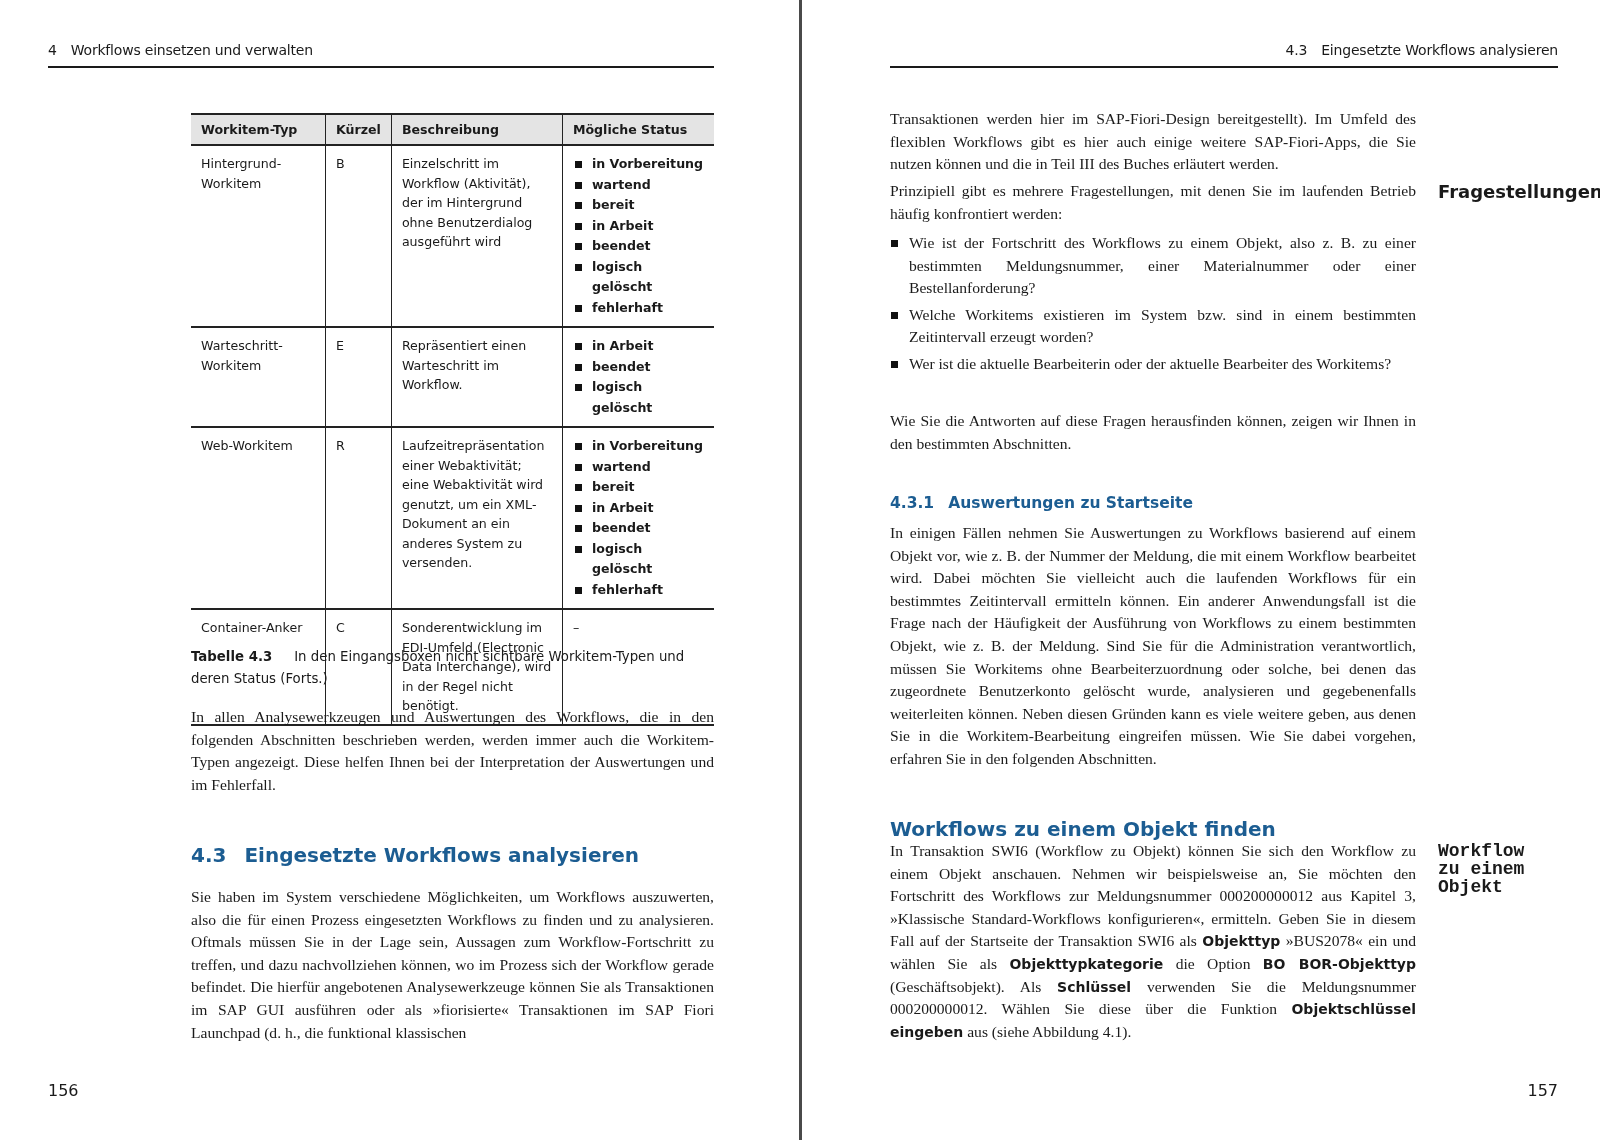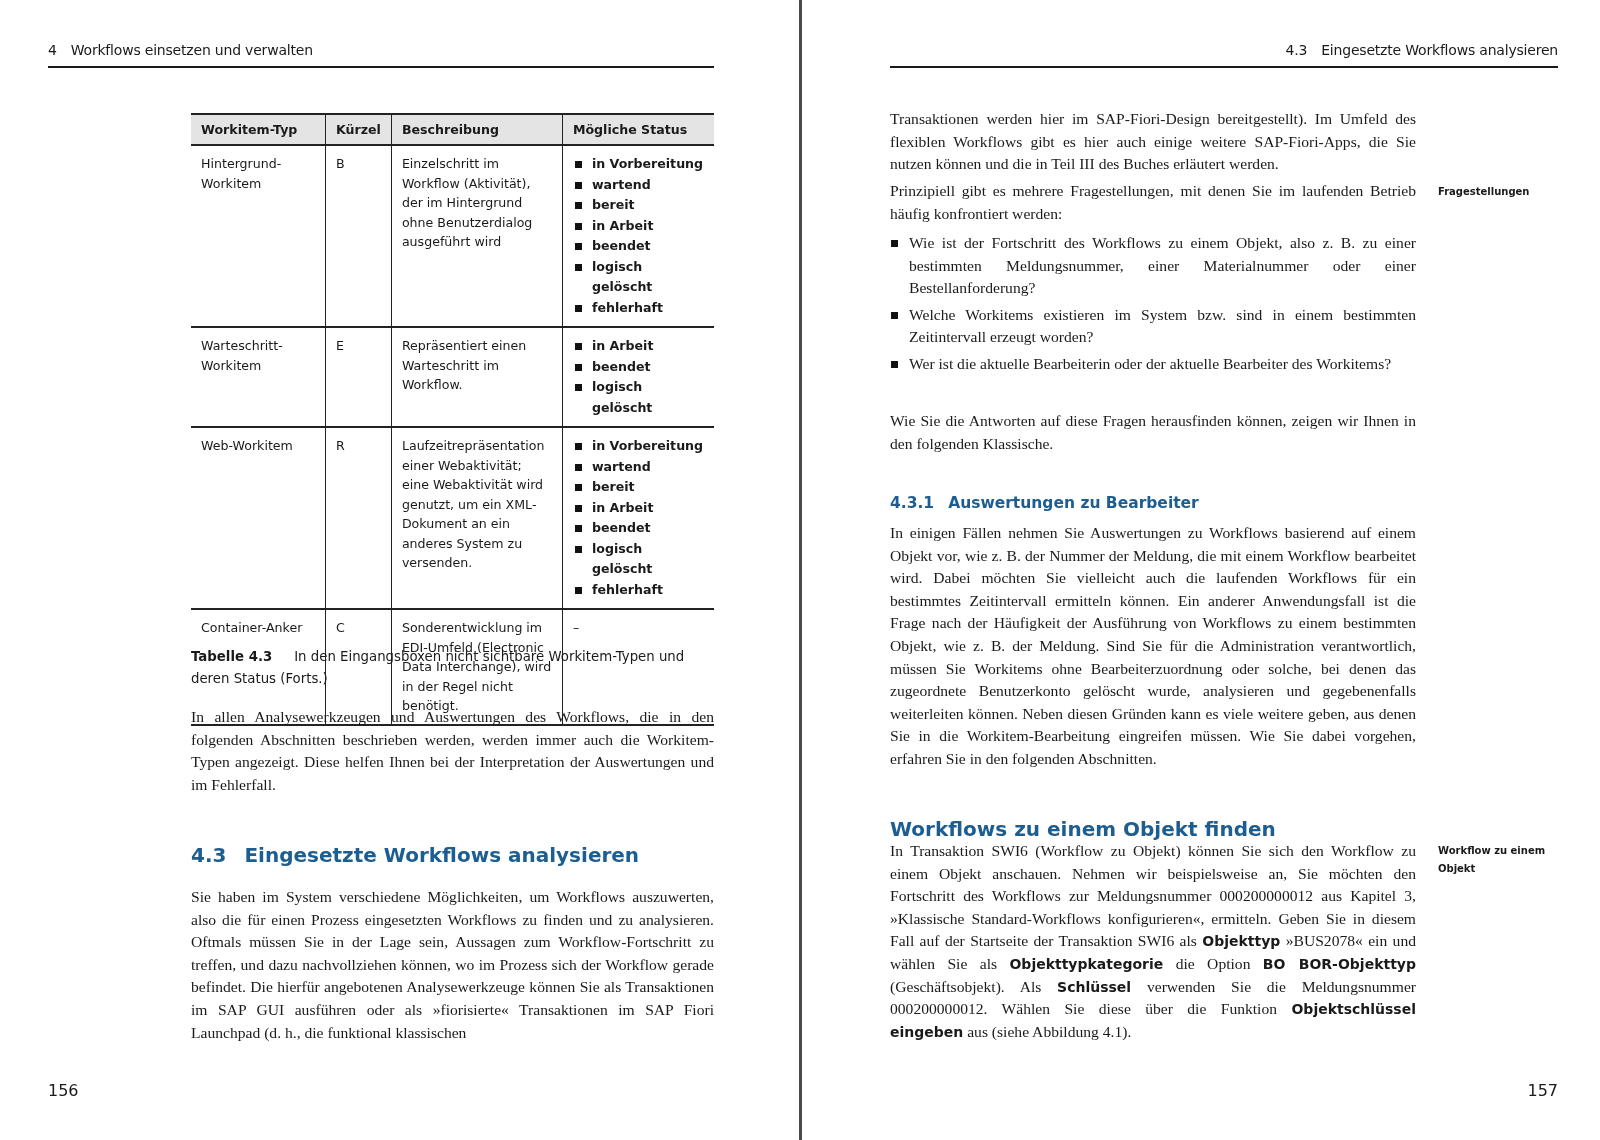--- a/index.html
+++ b/index.html
@@ -33,21 +33,21 @@
   .caption { position: absolute; left: 191px; top: 646px; width: 523px; font-size: 13.3px; line-height: 22px; }
   .caption b { margin-right: 22px; }
 
   .body-text { position: absolute; font-size: 15.6px; line-height: 22.6px; text-align: justify; }
   .h2 { position: absolute; color: #1c5d92; font-size: 20px; font-weight: bold; }
   .h2 .n { margin-right: 18px; }
   .h3 { position: absolute; color: #1c5d92; font-size: 15.5px; font-weight: bold; }
   .h3 .n { margin-right: 14px; }
   .h4 { position: absolute; color: #1c5d92; font-size: 20px; font-weight: bold; }
 
-  .margin-note { position: absolute; font-size: 10px; font-weight: bold; line-height: 18px; }
+  .margin-note { position: absolute; font-size: 18px; font-weight: bold; line-height: 18px; }
 
   .bullets { position: absolute; list-style: none; margin: 0; padding: 0; font-size: 15.6px; line-height: 22.6px; }
   .bullets li { position: relative; padding-left: 19px; margin-bottom: 4px; text-align: justify; }
   .bullets li::before { content: ""; position: absolute; left: 1px; top: 8px; width: 7px; height: 7px; background: #111; }
   p { margin: 0; }
   .b { font-family: "DejaVu Sans", "Liberation Sans", sans-serif; font-weight: bold; font-size: 14px; }
 </style>
 </head>
 <body>
 
@@ -147,27 +147,27 @@
 
   <p class="body-text serif" style="left:86px; top:108px; width:526px;">Transaktionen werden hier im SAP-Fiori-Design bereitgestellt). Im Umfeld des flexiblen Workflows gibt es hier auch einige weitere SAP-Fiori-Apps, die Sie nutzen können und die in Teil III des Buches erläutert werden.</p>
   <div class="margin-note sans" style="left:634px; top:183px; width:120px;">Fragestellungen</div>
 
   <ul class="bullets serif" style="left:86px; top:232px; width:526px;">
     <li>Wie ist der Fortschritt des Workflows zu einem Objekt, also z. B. zu einer bestimmten Meldungsnummer, einer Materialnummer oder einer Bestellanforderung?</li>
     <li>Welche Workitems existieren im System bzw. sind in einem bestimmten Zeitintervall erzeugt worden?</li>
     <li>Wer ist die aktuelle Bearbeiterin oder der aktuelle Bearbeiter des Workitems?</li>
   </ul>
 
-  <p class="body-text serif" style="left:86px; top:410px; width:526px;">Wie Sie die Antworten auf diese Fragen herausfinden können, zeigen wir Ihnen in den folgenden Klassische.</p>
+  <p class="body-text serif" style="left:86px; top:410px; width:526px;">Wie Sie die Antworten auf diese Fragen herausfinden können, zeigen wir Ihnen in den bestimmten Abschnitten.</p>
 
   <div class="h3 sans" style="left:86px; top:494px;">
-    <span class="n">4.3.1</span><span>Auswertungen zu Bearbeiter</span>
+    <span class="n">4.3.1</span><span>Auswertungen zu Startseite</span>
   </div>
 
   <p class="body-text serif" style="left:86px; top:522px; width:526px;">In einigen Fällen nehmen Sie Auswertungen zu Workflows basierend auf einem Objekt vor, wie z. B. der Nummer der Meldung, die mit einem Workflow bearbeitet wird. Dabei möchten Sie vielleicht auch die laufenden Workflows für ein bestimmtes Zeitintervall ermitteln können. Ein anderer Anwendungsfall ist die Frage nach der Häufigkeit der Ausführung von Workflows zu einem bestimmten Objekt, wie z. B. der Meldung. Sind Sie für die Administration verantwortlich, müssen Sie Workitems ohne Bearbeiterzuordnung oder solche, bei denen das zugeordnete Benutzerkonto gelöscht wurde, analysieren und gegebenenfalls weiterleiten können. Neben diesen Gründen kann es viele weitere geben, aus denen Sie in die Workitem-Bearbeitung eingreifen müssen. Wie Sie dabei vorgehen, erfahren Sie in den folgenden Abschnitten.</p>
 
   <div class="h4 sans" style="left:86px; top:817px;">Workflows zu einem Objekt finden</div>
-  <div class="margin-note sans" style="left:634px; top:842px; width:110px;">Workflow zu einem Objekt</div>
+  <div class="margin-note sans" style="left:634px; top:842px; width:110px;font-family:Liberation Mono, monospace;">Workflow zu einem Objekt</div>
 
   <p class="body-text serif" style="left:86px; top:840px; width:526px;"><span>In Transaktion SWI6 (Workflow zu Objekt) können Sie sich den Workflow zu einem Objekt anschauen. Nehmen wir beispielsweise an, Sie möchten den Fortschritt des Workflows zur Meldungsnummer 000200000012 aus Kapitel 3, »Klassische Standard-Workflows konfigurieren«, ermitteln. Geben Sie in diesem Fall auf der Startseite der Transaktion SWI6 als </span><span class="b">Objekttyp</span><span> »BUS2078« ein und wählen Sie als </span><span class="b">Objekttypkategorie</span><span> die Option </span><span class="b">BO BOR-Objekttyp</span><span> (Geschäftsobjekt). Als </span><span class="b">Schlüssel</span><span> verwenden Sie die Meldungsnummer 000200000012. Wählen Sie diese über die Funktion </span><span class="b">Objektschlüssel eingeben</span><span> aus (siehe Abbildung 4.1).</span></p>
 
   <div class="folio sans" style="right:42px;">157</div>
 </div>
 
 </body></html>

